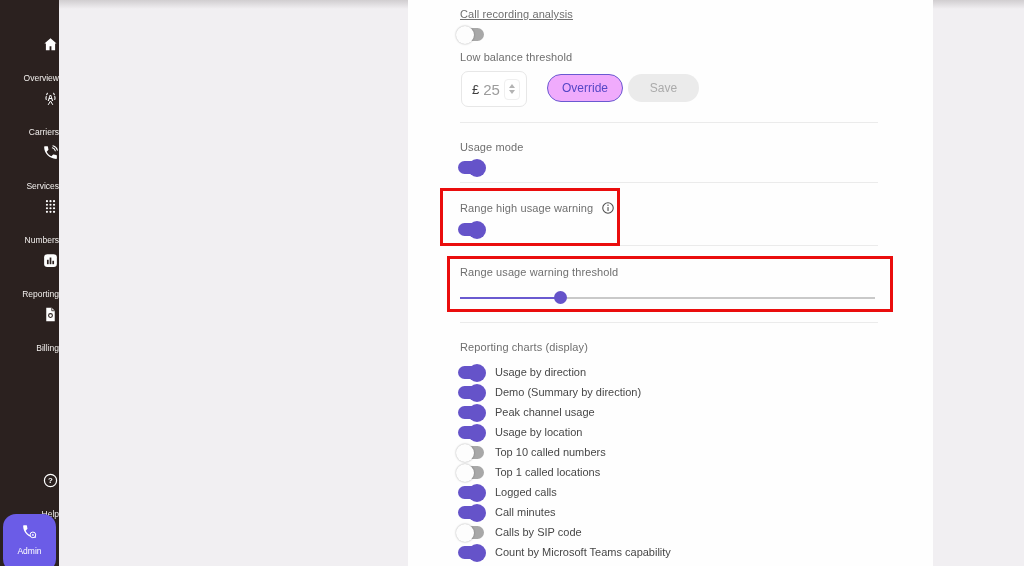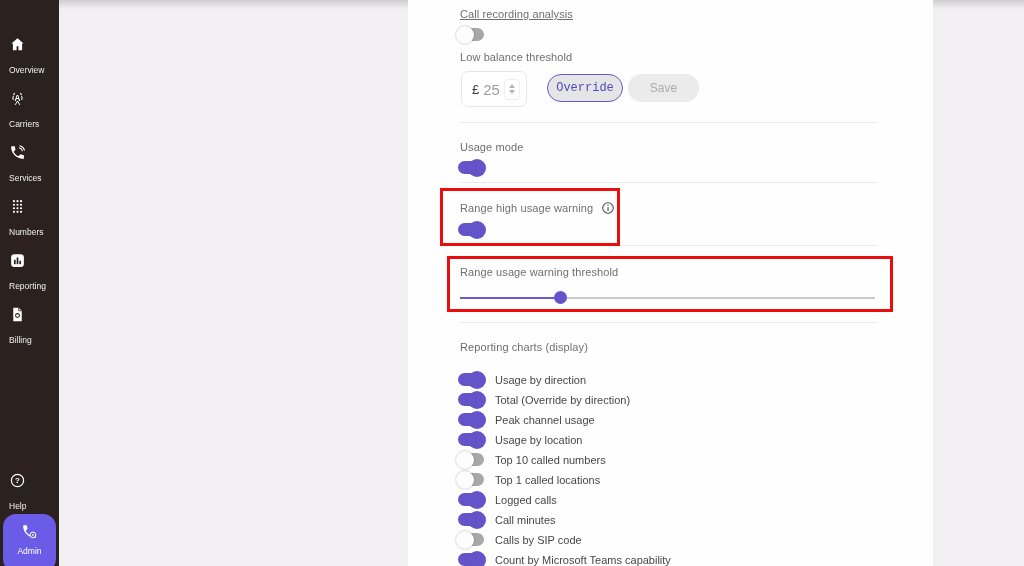--- a/index.html
+++ b/index.html
@@ -6,22 +6,22 @@
   html,body { width:1024px; height:566px; }
   body { font-family:"Liberation Sans", sans-serif; background:#f1eff2; overflow:hidden; }
   #app { position:relative; width:1024px; height:566px; background:#f1eff2; overflow:hidden; }
 
   
   .shadow-strip { position:absolute; left:59px; top:0; right:0; height:9px;
     background:linear-gradient(rgba(40,30,30,.16), rgba(40,30,30,0)); z-index:1; }
 
   
   #sidebar { position:absolute; left:0; top:0; width:59px; height:566px; background:#2b211f; z-index:5; }
-  .side-item { position:absolute; left:9px; width:59px; display:flex; flex-direction:column;
-    align-items:flex-start; gap:12px; color:#f3f0ee; font-size:8.5px; cursor:pointer; }
+  .side-item { position:absolute; left:0; width:59px; display:flex; flex-direction:column;
+    align-items:flex-end; gap:20px; color:#f3f0ee; font-size:8.5px; cursor:pointer; }
   .side-item svg { display:block; }
 
   .admin-btn { position:absolute; left:3px; top:514px; width:53px; height:58px;
     background:#6b5ce7; border-radius:13px; display:flex; flex-direction:column;
     align-items:center; justify-content:flex-start; padding-top:9px; gap:4px;
     color:#ffffff; font-size:8.5px; cursor:pointer; }
 
   
   #panel { position:absolute; left:408px; top:0; width:525px; height:566px; background:#fefefe; z-index:2; }
 
@@ -45,37 +45,37 @@
   .num-value { font-size:15px; color:#9c9c9c; flex:1; }
   .stepper { width:17px; height:21px; border:1px solid #efefef; border-radius:4px;
     display:flex; flex-direction:column; align-items:center; justify-content:center; gap:2.5px; cursor:pointer; }
   .chev { width:0; height:0; border-left:3.5px solid transparent; border-right:3.5px solid transparent; }
   .chev.up   { border-bottom:4px solid #b3b3b3; }
   .chev.down { border-top:4px solid #b3b3b3; }
 
   .btn { position:absolute; top:74px; height:28px; border-radius:14px; font-size:12px;
     display:flex; align-items:center; justify-content:center; cursor:pointer;
     font-family:"Liberation Sans", sans-serif; }
-  .btn-override { left:139px; width:76px; background:#e5e5e5; border:1.5px solid #6a59d1; color:#5646c5;font-family:Liberation Mono, monospace; }
+  .btn-override { left:139px; width:76px; background:#f0abfc; border:1.5px solid #6a59d1; color:#5646c5; }
   .btn-save { left:220px; width:71px; background:#ebebeb; border:none; color:#ababab; }
 
   
   .red-box { position:absolute; border:3px solid #ea0d0d; background:transparent; z-index:6; pointer-events:none; }
 
   .label-with-icon { position:absolute; display:flex; align-items:center; gap:8px; }
 
   
   .slider { position:absolute; left:52px; top:291px; width:415px; height:14px; cursor:pointer; }
   .slider .track { position:absolute; left:0; top:6px; width:100%; height:1.6px; background:#c9c9c9; }
   .slider .fill  { position:absolute; left:0; top:5.6px; height:2.4px; background:#6a5ad0; }
   .slider .thumb { position:absolute; top:0; width:13px; height:13px; border-radius:50%; background:#6553c9; }
 
   
   #chart-toggle-list { position:absolute; left:50px; top:366px; width:420px; }
-  .chart-row { height:20px; display:flex; align-items:flex-end; }
+  .chart-row { height:20px; display:flex; align-items:flex-start; }
   .chart-row .toggle { flex:0 0 26px; }
   .chart-row .row-label { margin-left:11px; font-size:11px; color:#474747; }
 </style>
 </head>
 <body>
 
 <div id="app">
   <div class="shadow-strip"></div>
 
   <aside id="sidebar">
@@ -227,21 +227,21 @@
 
     <div class="field-label" style="left:52px; top:341px;">Reporting charts (display)</div>
 
     <div id="chart-toggle-list">
         <div class="chart-row">
           <span class="toggle on"></span>
           <span class="row-label">Usage by direction</span>
         </div>
         <div class="chart-row">
           <span class="toggle on"></span>
-          <span class="row-label">Total (Override by direction)</span>
+          <span class="row-label">Demo (Summary by direction)</span>
         </div>
         <div class="chart-row">
           <span class="toggle on"></span>
           <span class="row-label">Peak channel usage</span>
         </div>
         <div class="chart-row">
           <span class="toggle on"></span>
           <span class="row-label">Usage by location</span>
         </div>
         <div class="chart-row">

